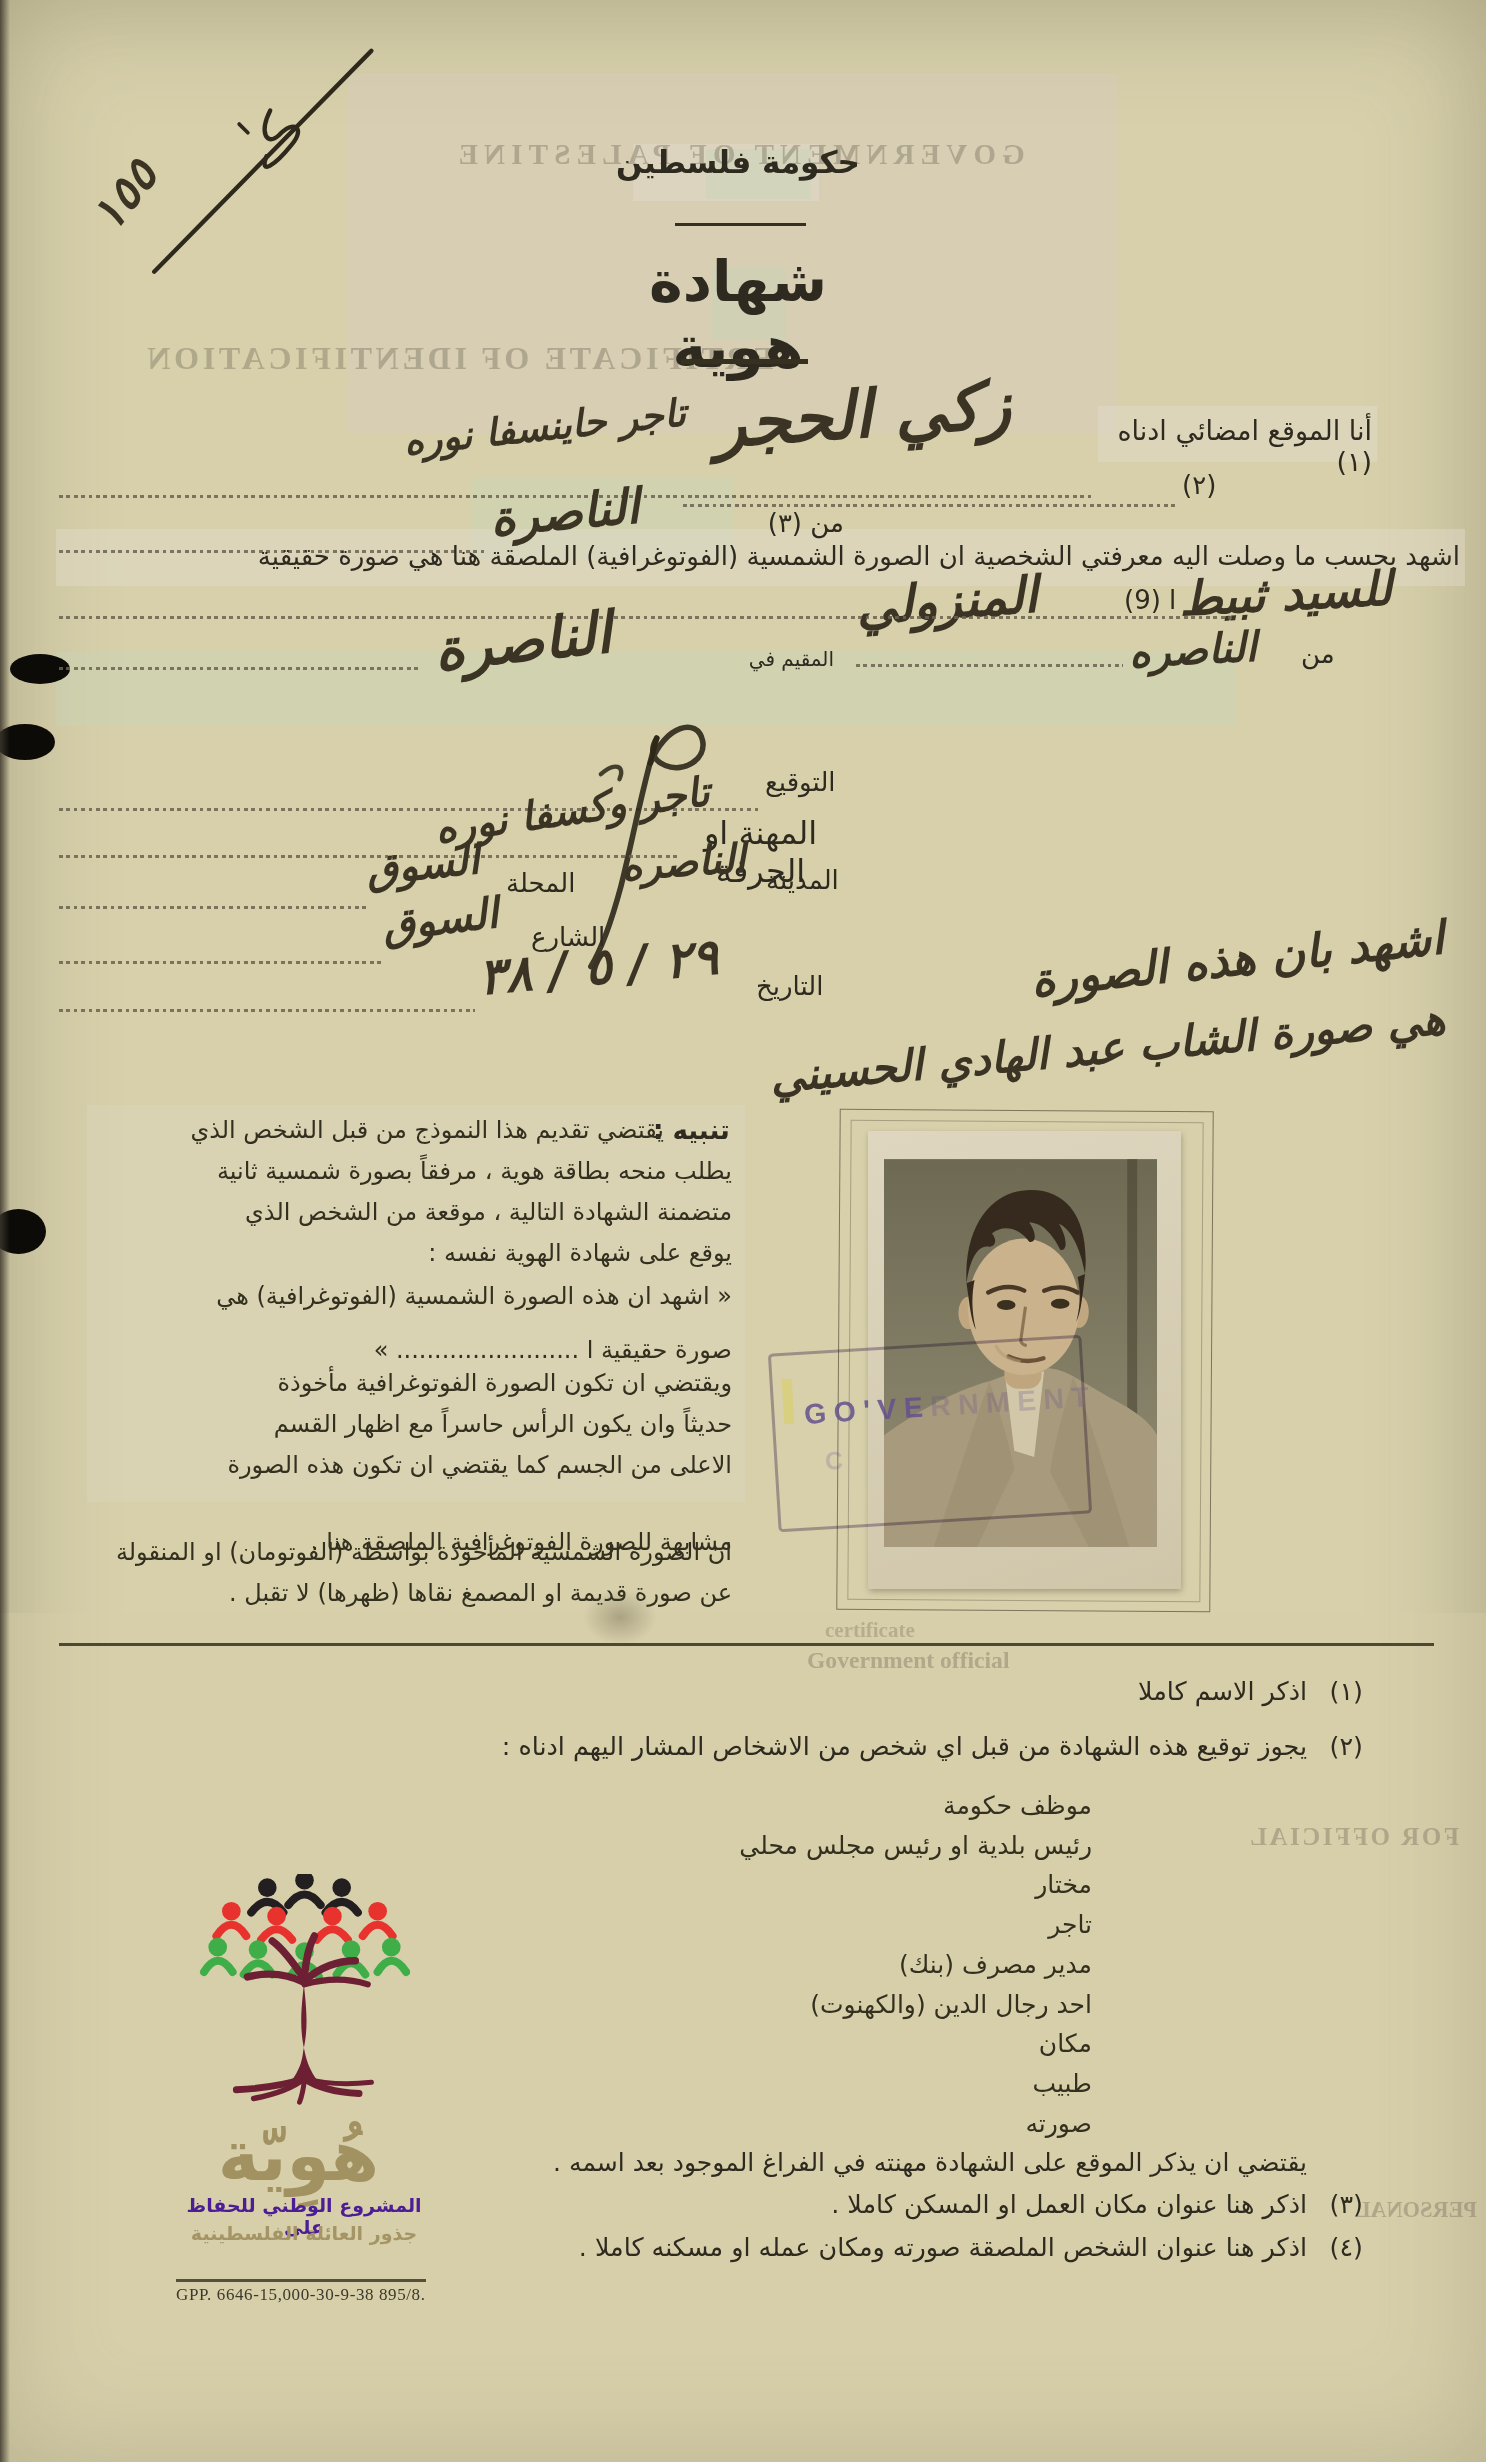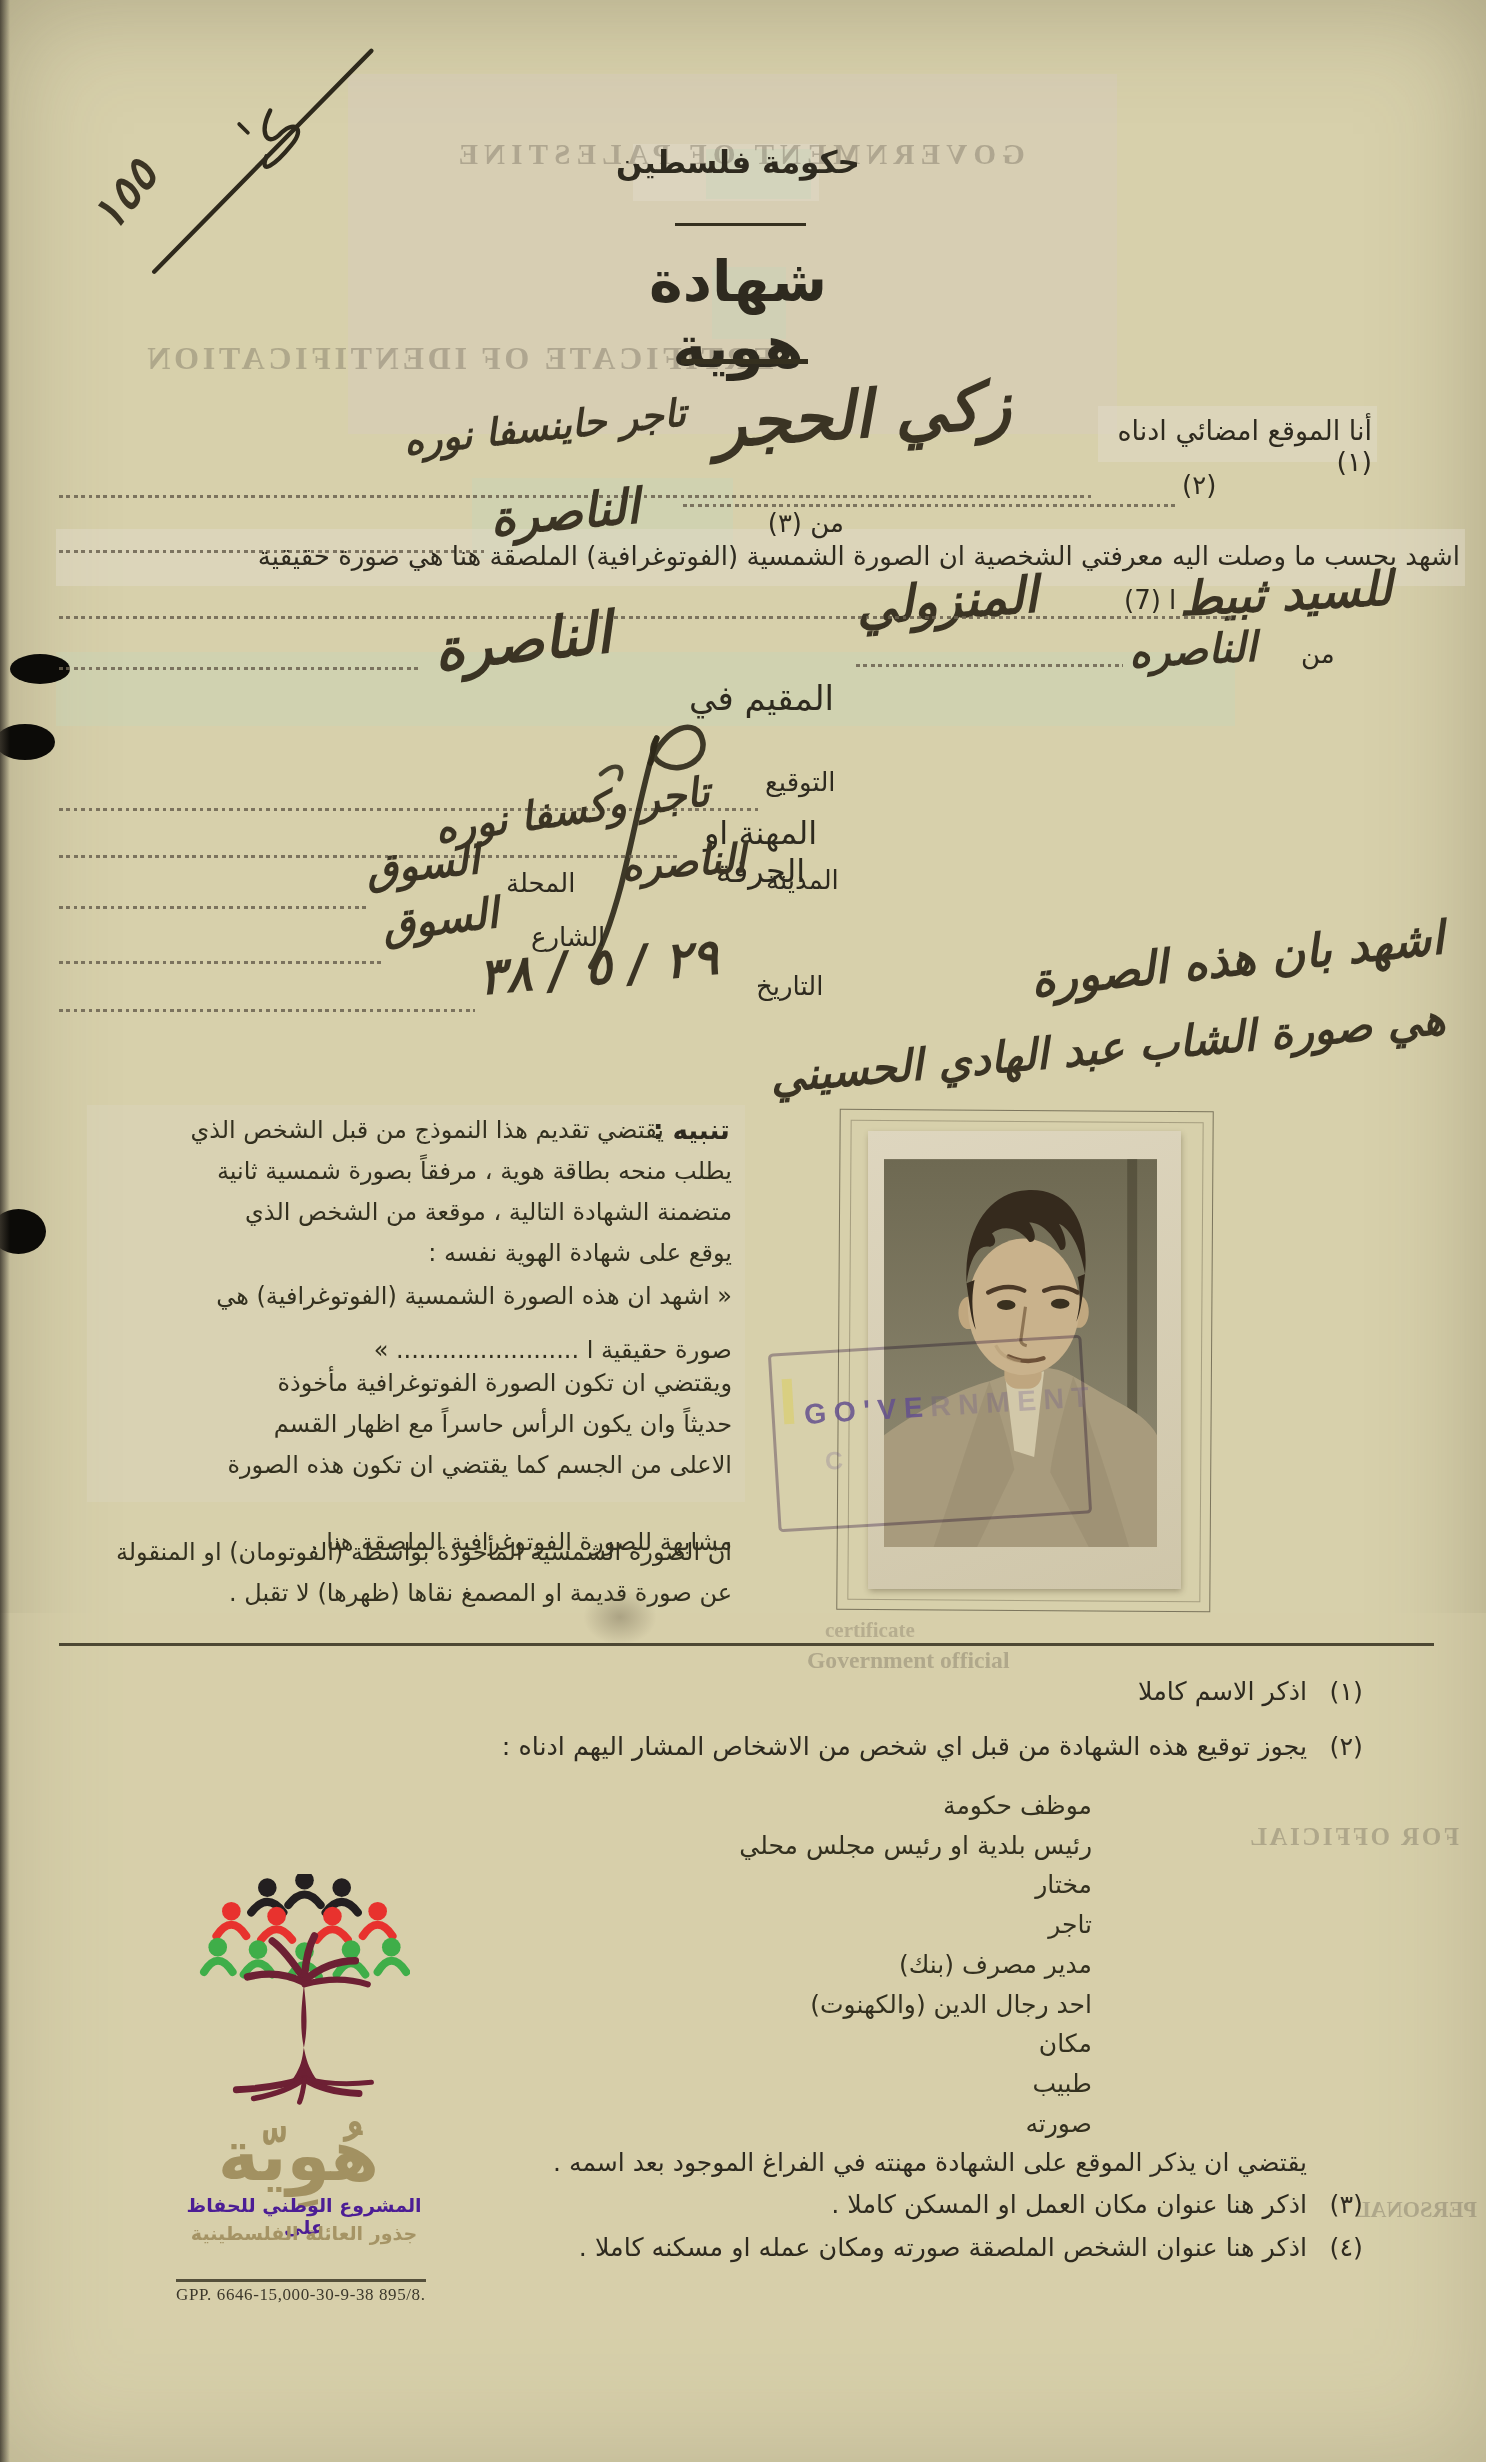--- a/index.html
+++ b/index.html
@@ -85,27 +85,27 @@
   <div class="abs rtl print" style="left:1182px;top:470px;font-size:26px;">(٢)</div>
   <div class="dots" style="left:683px;top:504px;width:496px;"></div>
 
   <div class="abs rtl print" style="left:720px;top:508px;width:124px;font-size:26px;text-align:right;"><span>من</span> <span>(٣)</span></div>
   <div class="abs hw" style="left:490px;top:484px;font-size:48px;transform:rotate(-5deg);">الناصرة</div>
   <div class="dots" style="left:59px;top:550px;width:425px;"></div>
 
   <div class="abs rtl print" style="left:59px;top:541px;width:1401px;font-size:26px;text-align:right;white-space:nowrap;">اشهد بحسب ما وصلت اليه معرفتي الشخصية ان الصورة الشمسية (الفوتوغرافية) الملصقة هنا هي صورة حقيقية</div>
 
   <div class="abs hw" style="left:1179px;top:566px;font-size:47px;transform:rotate(-3deg);">للسيد ثبيط</div>
-  <div class="abs rtl print" style="left:1124px;top:585px;font-size:26px;">ا (7)</div>
+  <div class="abs rtl print" style="left:1124px;top:585px;font-size:26px;">ا (9)</div>
   <div class="abs hw" style="left:856px;top:572px;font-size:50px;transform:rotate(-4deg);">المنزولي</div>
   <div class="dots" style="left:59px;top:616px;width:1173px;"></div>
 
   <div class="abs rtl print" style="left:1301px;top:639px;font-size:26px;">من</div>
   <div class="abs hw" style="left:1129px;top:626px;font-size:41px;letter-spacing:8.7px;transform:rotate(-3deg);">الناصره</div>
-  <div class="abs rtl print" style="left:648px;top:647px;width:186px;font-size:34px;text-align:right;margin-top:31px;">المقيم في</div>
+  <div class="abs rtl print" style="left:648px;top:647px;width:186px;font-size:20px;text-align:right;">المقيم في</div>
   <div class="abs hw" style="left:434px;top:608px;font-size:57px;transform:rotate(-6deg);">الناصرة</div>
   <div class="dots" style="left:59px;top:667px;width:363px;"></div>
   <div class="dots" style="left:856px;top:664px;width:267px;"></div>
 
   <div class="abs rtl print" style="left:765px;top:767px;font-size:26px;">التوقيع</div>
   <div class="dots" style="left:59px;top:808px;width:701px;"></div>
   <svg class="abs" style="left:484px;top:701px;" width="261" height="273" viewBox="0 0 420 440">
     <path d="M268,100 C292,38 344,26 352,64 C358,94 322,116 292,104 C272,96 266,80 278,60" fill="none" stroke="#2c2718" stroke-width="9" stroke-linecap="round" opacity=".9"></path>
     <path d="M278,60 C252,150 238,230 220,300 C206,352 190,398 172,428" fill="none" stroke="#2c2718" stroke-width="9" stroke-linecap="round" opacity=".9"></path>
     <path d="M188,118 c22,-20 40,-14 30,8" fill="none" stroke="#2c2718" stroke-width="7" stroke-linecap="round" opacity=".85"></path>

